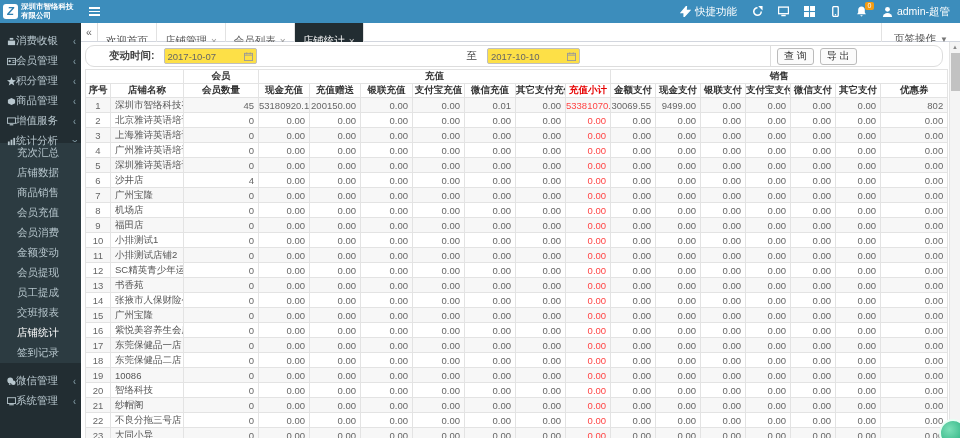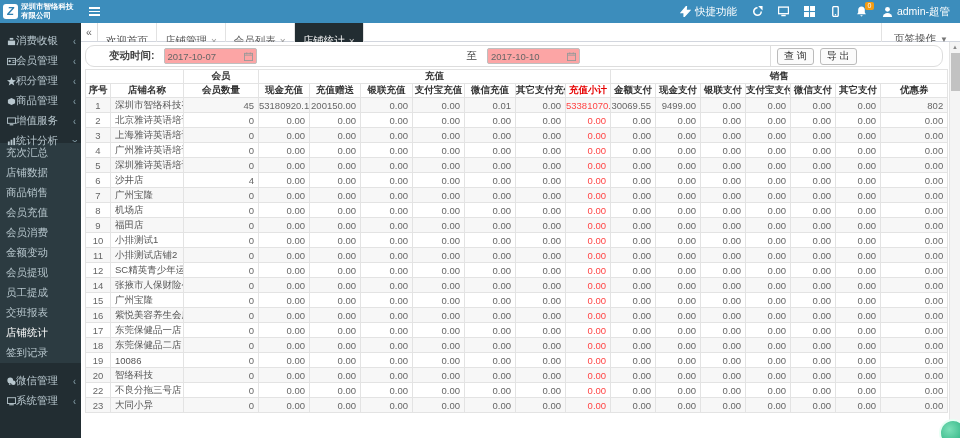--- a/index.html
+++ b/index.html
@@ -23,21 +23,21 @@
   
   .mainrow{display:flex;height:415px;}
   
   .sidebar{width:81px;flex:none;background:#222d32;color:#b8c7ce;font-size:10.5px;overflow:hidden;}
   .side-item{display:flex;align-items:center;height:20px;padding:16px 5px 0 7px;cursor:pointer;}
   .side-item svg{width:9px;height:9px;fill:#b8c7ce;flex:none;}
   .side-item .lbl{white-space:nowrap;}
   .chev{margin-left:auto;font-size:9px;color:#8aa4af;transform:scale(1,1.3);}
   .side-item.expanded .chev{transform:rotate(-90deg) scale(1,1.3);}
   .submenu{background:#2c3b41;}
-  .sub-item{display:flex;align-items:center;height:20px;padding-left:6px;cursor:pointer;
+  .sub-item{display:flex;align-items:center;height:20px;padding-left:17px;cursor:pointer;
     color:#b8c7ce;white-space:nowrap;}
   .sub-item.active{color:#fff;}
   
   .content{flex:1;display:flex;flex-direction:column;min-width:0;}
   .tabbar{height:19px;display:flex;align-items:stretch;background:#fff;
     border-bottom:1px solid #d2d6de;font-size:10.5px;color:#555;}
   .tab-collapse{width:17px;display:flex;align-items:center;justify-content:center;
     border-right:1px solid #ddd;cursor:pointer;color:#666;}
   .tab{display:flex;align-items:center;gap:4px;padding:18px 8px;border-right:1px solid #e2e2e2;
     cursor:pointer;white-space:nowrap;}
@@ -46,21 +46,21 @@
   .tab.active .x{color:#ccc;}
   .page-ops{margin-left:auto;display:flex;align-items:center;gap:4px;padding:16px 12px;
     border-left:1px solid #e2e2e2;cursor:pointer;color:#555;}
   .caret{font-size:8px;color:#777;}
   
   .workarea{position:relative;flex:1;background:#fff;padding:3px 15px 0 4px;overflow:hidden;}
   .filterbar{display:flex;align-items:center;height:22px;border:1px solid #ddd;border-radius:9px;
     background:#fff;font-size:10.5px;color:#444;width:858px;}
   .f-label{margin-left:23px;font-weight:bold;color:#444;}
   .dateinput{display:flex;align-items:center;width:93px;height:16px;border:1px solid #bfbfbf;
-    border-radius:2px;background:#fca5a5;padding:0 3px;color:#666;font-size:9.5px;cursor:text;}
+    border-radius:2px;background:#fde047;padding:0 3px;color:#666;font-size:9.5px;cursor:text;}
   .dateinput .cal{margin-left:auto;}
   .cal svg{width:9px;height:9px;display:block;}
   .d1{margin-left:9px;}
   .to-label{margin-left:210px;}
   .d2{margin-left:10px;}
   .f-divider{margin-left:190px;height:100%;border-left:1px solid #ddd;}
   .btn{height:17px;margin-left:6px;padding:0 6px;border:1px solid #bbb;border-radius:3px;
     background:#fbfbfb;font-size:10px;color:#333;cursor:pointer;
     font-family:"Liberation Sans","DejaVu Sans",sans-serif;}
   
@@ -559,20 +559,39 @@
               <td class="red">0.00</td>
               <td class="">0.00</td>
               <td class="">0.00</td>
               <td class="">0.00</td>
               <td class="">0.00</td>
               <td class="">0.00</td>
               <td class="">0.00</td>
               <td class="">0.00</td>
             </tr>
             <tr>
+              <td class="c-idx">13</td>
+              <td class="c-name">书香苑</td>
+              <td class="">0</td>
+              <td class="">0.00</td>
+              <td class="">0.00</td>
+              <td class="">0.00</td>
+              <td class="">0.00</td>
+              <td class="">0.00</td>
+              <td class="">0.00</td>
+              <td class="red">0.00</td>
+              <td class="">0.00</td>
+              <td class="">0.00</td>
+              <td class="">0.00</td>
+              <td class="">0.00</td>
+              <td class="">0.00</td>
+              <td class="">0.00</td>
+              <td class="">0.00</td>
+            </tr>
+            <tr>
               <td class="c-idx">14</td>
               <td class="c-name">张掖市人保财险公司</td>
               <td class="">0</td>
               <td class="">0.00</td>
               <td class="">0.00</td>
               <td class="">0.00</td>
               <td class="">0.00</td>
               <td class="">0.00</td>
               <td class="">0.00</td>
               <td class="red">0.00</td>
@@ -675,20 +694,39 @@
               <td class="">0.00</td>
               <td class="">0.00</td>
               <td class="">0.00</td>
               <td class="">0.00</td>
               <td class="">0.00</td>
               <td class="">0.00</td>
             </tr>
             <tr>
               <td class="c-idx">20</td>
               <td class="c-name">智络科技</td>
+              <td class="">0</td>
+              <td class="">0.00</td>
+              <td class="">0.00</td>
+              <td class="">0.00</td>
+              <td class="">0.00</td>
+              <td class="">0.00</td>
+              <td class="">0.00</td>
+              <td class="red">0.00</td>
+              <td class="">0.00</td>
+              <td class="">0.00</td>
+              <td class="">0.00</td>
+              <td class="">0.00</td>
+              <td class="">0.00</td>
+              <td class="">0.00</td>
+              <td class="">0.00</td>
+            </tr>
+            <tr>
+              <td class="c-idx">21</td>
+              <td class="c-name">纱帽阁</td>
               <td class="">0</td>
               <td class="">0.00</td>
               <td class="">0.00</td>
               <td class="">0.00</td>
               <td class="">0.00</td>
               <td class="">0.00</td>
               <td class="">0.00</td>
               <td class="red">0.00</td>
               <td class="">0.00</td>
               <td class="">0.00</td>

